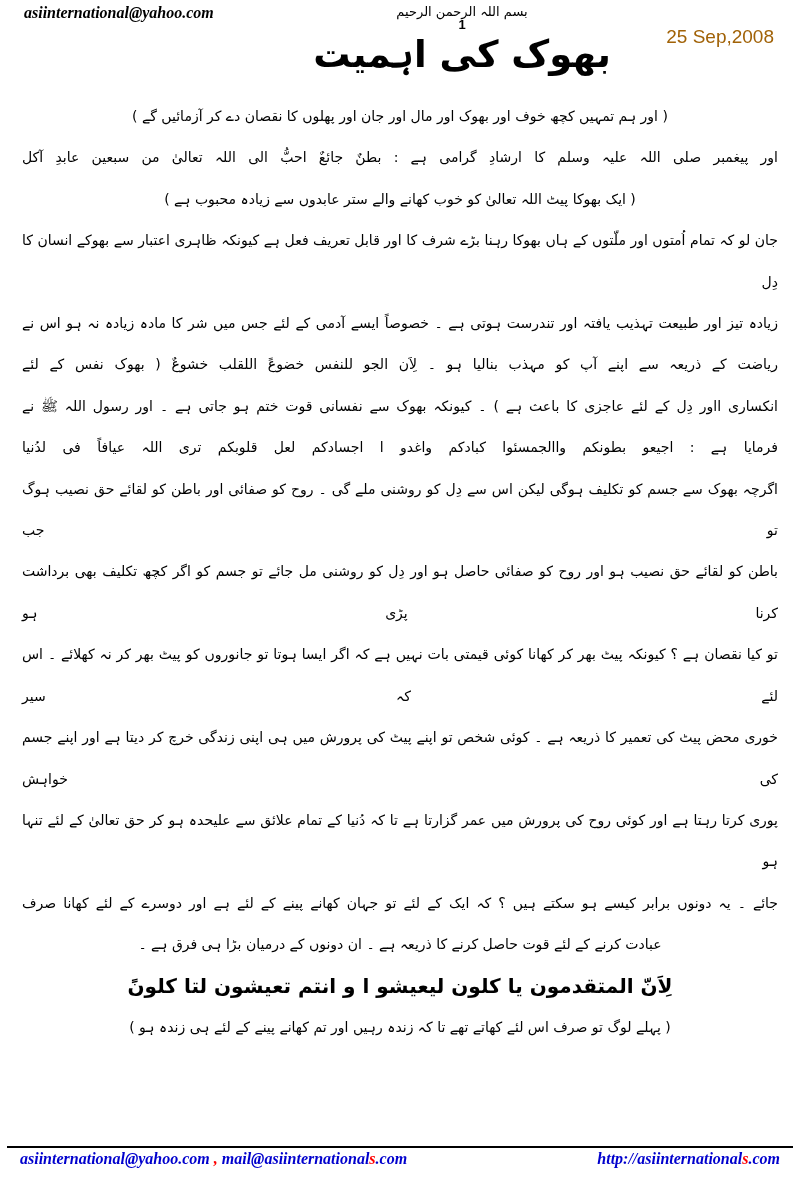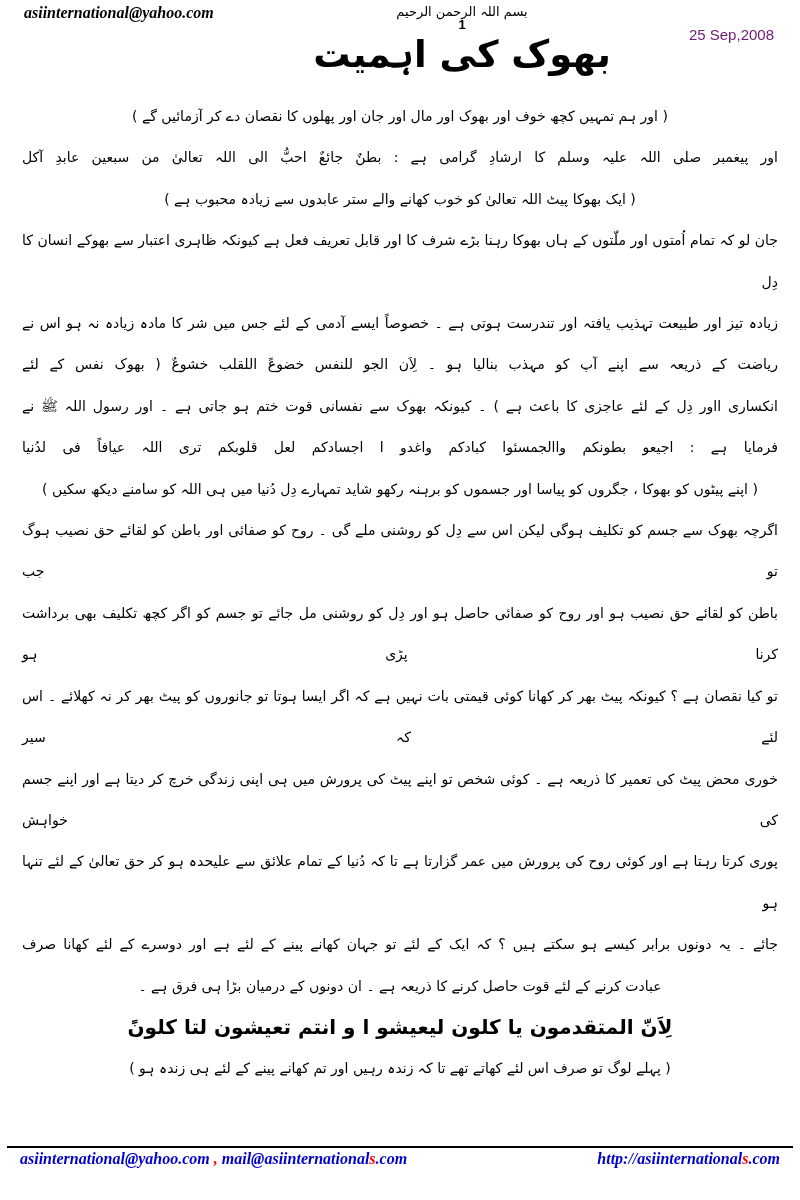--- a/index.html
+++ b/index.html
@@ -48,22 +48,22 @@
     direction: rtl;
     font-size: 37px;
     font-weight: bold;
     color: #000;
     line-height: 44px;
   }
   .date {
     position: absolute;
     top: 26px; right: 26px;
     font-family: "Liberation Sans", sans-serif;
-    font-size: 15px;
-    color: #701a75;
+    font-size: 19px;
+    color: #a16207;
   }
   
   .body-text {
     position: absolute;
     top: 96px; left: 22px; right: 22px;
     direction: rtl;
     color: #000;
     font-size: 14px;
   }
   .line { line-height: 41.4px; white-space: normal; }
@@ -109,21 +109,20 @@
 
   <div class="body-text">
       <div class="line center">( اور ہم تمہیں کچھ خوف اور بھوک اور مال اور جان اور پھلوں کا نقصان دے کر آزمائیں گے )</div>
       <div class="line justify">اور پیغمبر صلی اللہ علیہ وسلم کا ارشادِ گرامی ہے :  بطنٌ جائعٌ احبُّ الی اللہ تعالیٰ من سبعین عابدِ آکل</div>
       <div class="line center">( ایک بھوکا پیٹ اللہ تعالیٰ کو خوب کھانے والے ستر عابدوں سے زیادہ محبوب ہے )</div>
       <div class="line justify">جان لو کہ تمام اُمتوں اور ملّتوں کے ہاں بھوکا رہنا بڑے شرف کا اور قابل تعریف فعل ہے کیونکہ ظاہری اعتبار سے بھوکے انسان کا دِل</div>
       <div class="line justify">زیادہ تیز اور طبیعت تہذیب یافتہ اور تندرست ہوتی ہے ۔ خصوصاً ایسے آدمی کے لئے جس میں شر کا مادہ زیادہ نہ ہو اس نے</div>
       <div class="line justify">ریاضت کے ذریعہ سے اپنے آپ کو مہذب بنالیا ہو ۔ لِاَن الجو للنفس خضوعً اللقلب خشوعٌ ( بھوک نفس کے لئے</div>
       <div class="line justify">انکساری ااور دِل کے لئے عاجزی کا باعث ہے ) ۔ کیونکہ بھوک سے نفسانی قوت ختم ہو جاتی ہے ۔ اور رسول اللہ ﷺ نے</div>
       <div class="line justify">فرمایا ہے :  اجیعو بطونکم واالجمسئوا کبادکم واغدو ا اجسادکم لعل قلوبکم تری اللہ عیافاً فی لدُنیا</div>
-      <div class="line center">( اپنے پیٹوں کو بھوکا ، جگروں کو پیاسا اور جسموں کو برہنہ رکھو شاید تمہارے دِل دُنیا میں ہی اللہ کو سامنے دیکھ سکیں )</div>
       <div class="line justify">اگرچہ بھوک سے جسم کو تکلیف ہوگی لیکن اس سے دِل کو روشنی ملے گی ۔ روح کو صفائی اور باطن کو لقائے حق نصیب ہوگ تو جب</div>
       <div class="line justify">باطن کو لقائے حق نصیب ہو اور روح کو صفائی حاصل ہو اور دِل کو روشنی مل جائے تو جسم کو اگر کچھ تکلیف بھی برداشت کرنا پڑی ہو</div>
       <div class="line justify">تو کیا نقصان ہے ؟ کیونکہ پیٹ بھر کر کھانا کوئی قیمتی بات نہیں ہے کہ اگر ایسا ہوتا تو جانوروں کو پیٹ بھر کر نہ کھلائے ۔ اس لئے کہ سیر</div>
       <div class="line justify">خوری محض پیٹ کی تعمیر کا ذریعہ ہے ۔ کوئی شخص تو اپنے پیٹ کی پرورش میں ہی اپنی زندگی خرچ کر دیتا ہے اور اپنے جسم کی خواہش</div>
       <div class="line justify">پوری کرتا رہتا ہے اور کوئی روح کی پرورش میں عمر گزارتا ہے تا کہ دُنیا کے تمام علائق سے علیحدہ ہو کر حق تعالیٰ کے لئے تنہا ہو</div>
       <div class="line justify">جائے ۔ یہ دونوں برابر کیسے ہو سکتے ہیں ؟  کہ ایک کے لئے تو جہان کھانے پینے کے لئے ہے اور دوسرے کے لئے کھانا صرف</div>
       <div class="line center">عبادت کرنے کے لئے قوت حاصل کرنے کا ذریعہ ہے ۔ ان دونوں کے درمیان بڑا ہی فرق ہے ۔</div>
       <div class="line arabic">لِاَنّ المتقدمون یا کلون لیعیشو ا و انتم تعیشون لتا کلونً</div>
       <div class="line center">( پہلے لوگ تو صرف اس لئے کھاتے تھے تا کہ زندہ رہیں اور تم کھانے پینے کے لئے ہی زندہ ہو )</div>
     </div>

